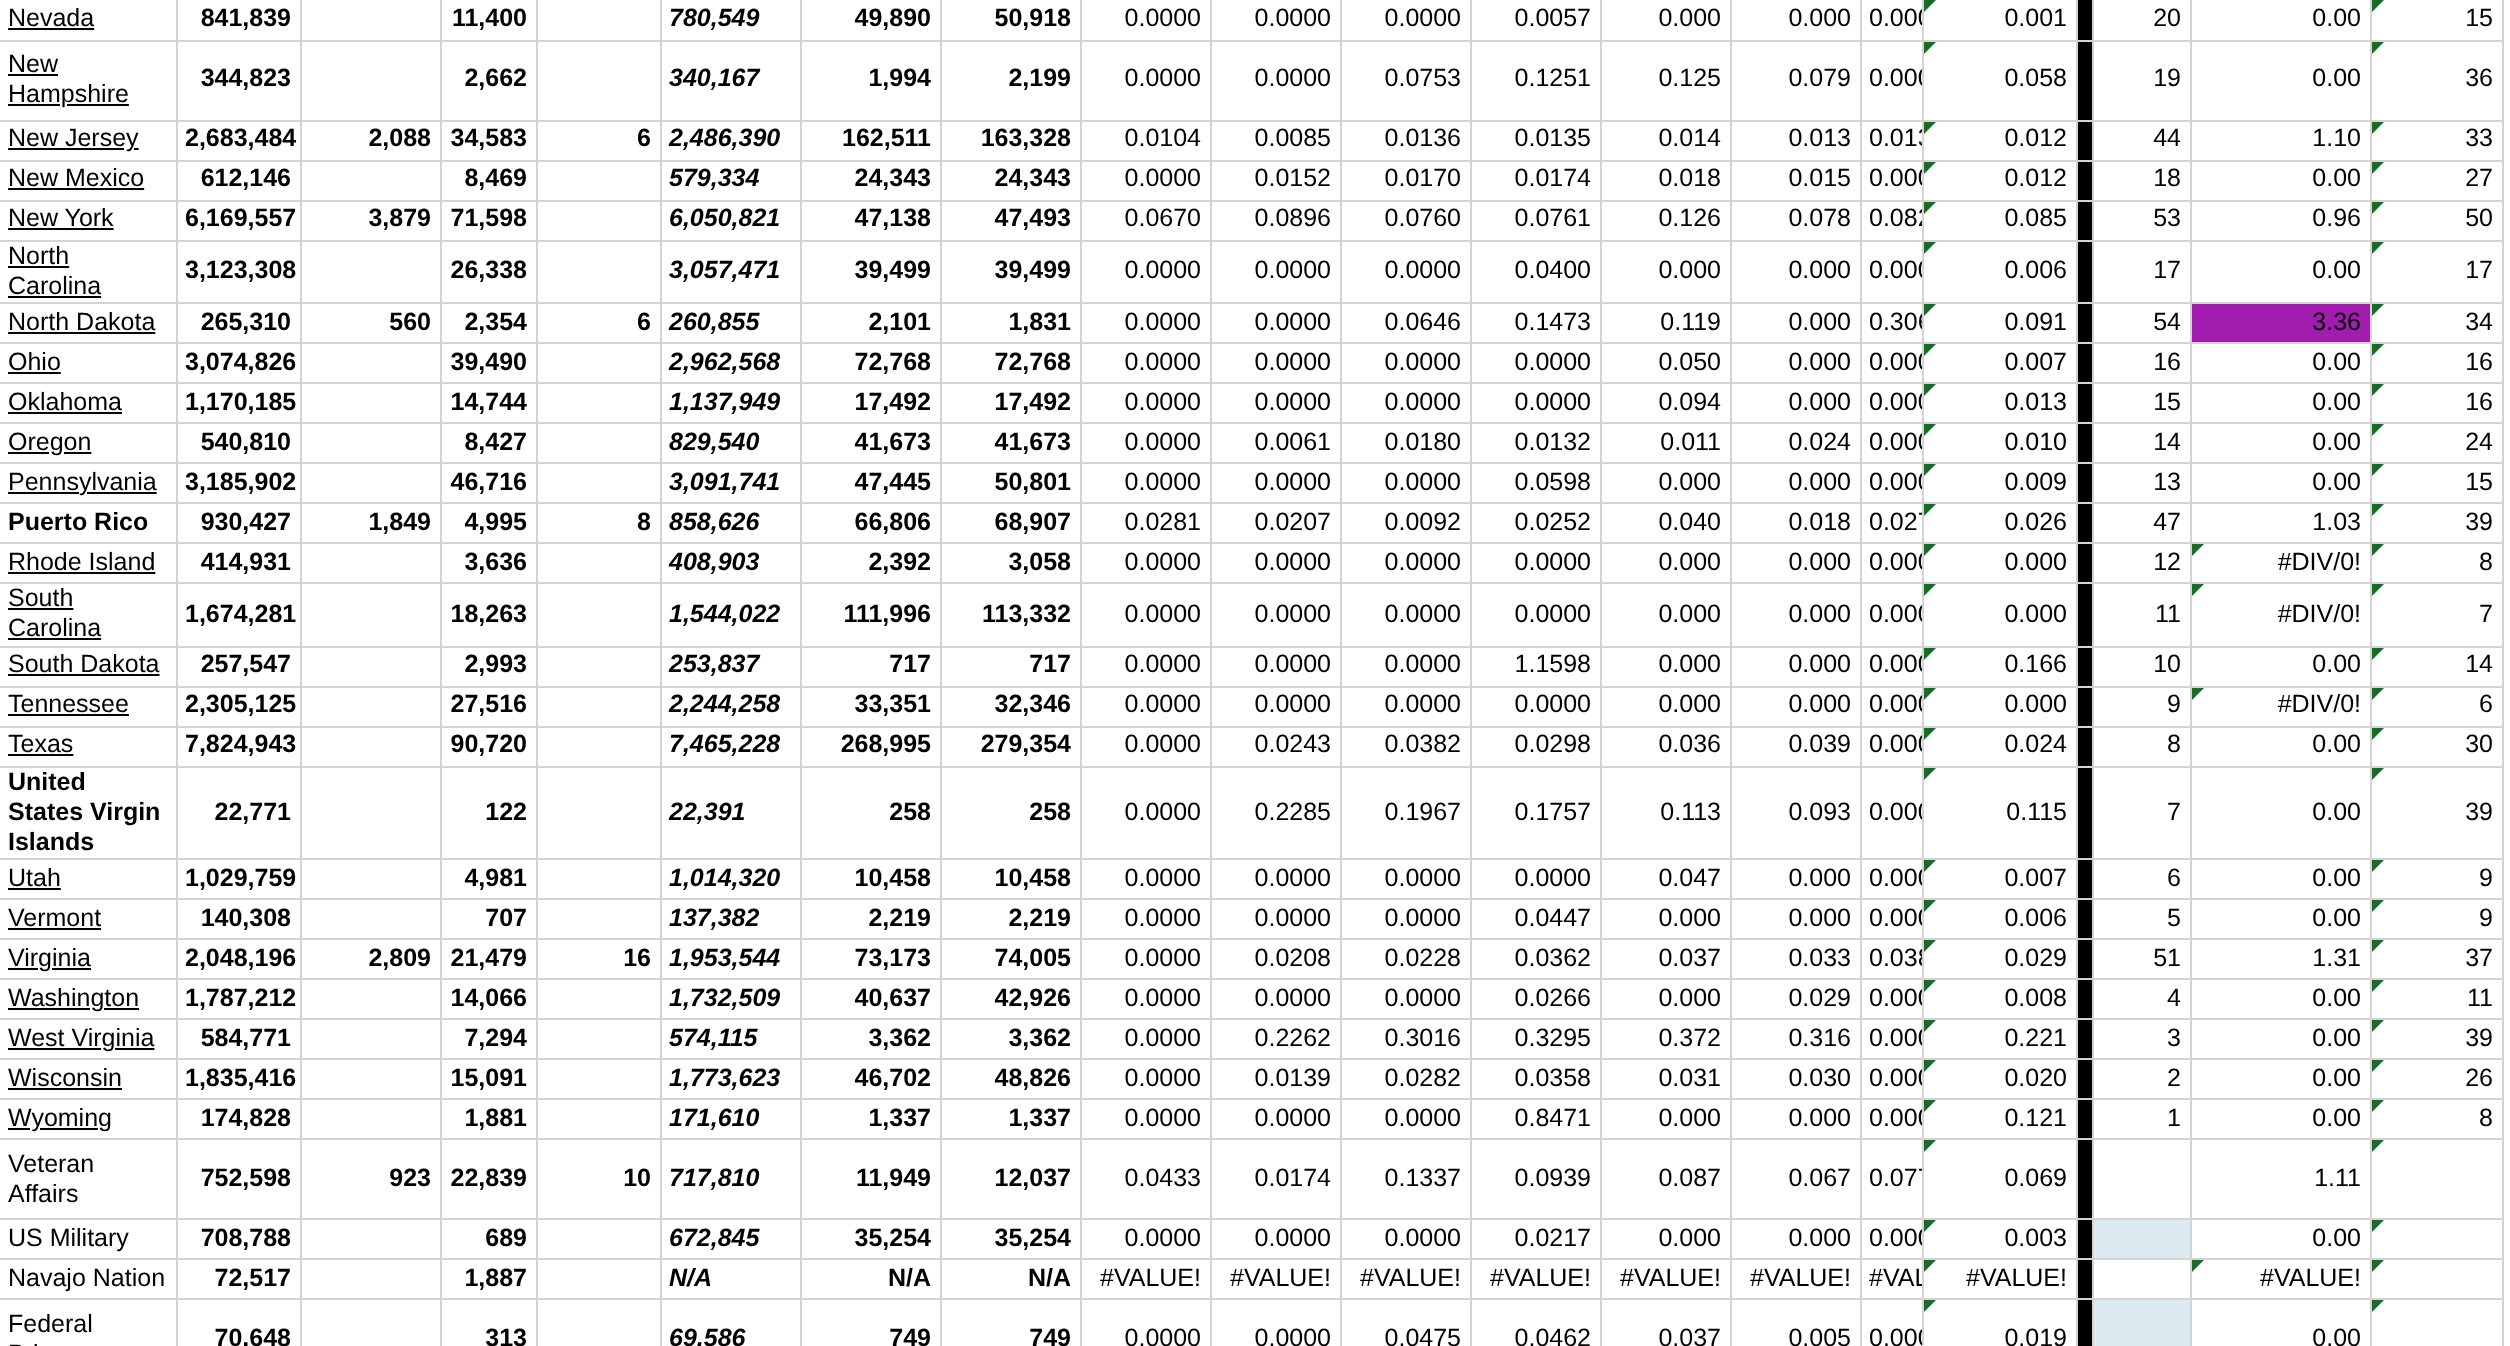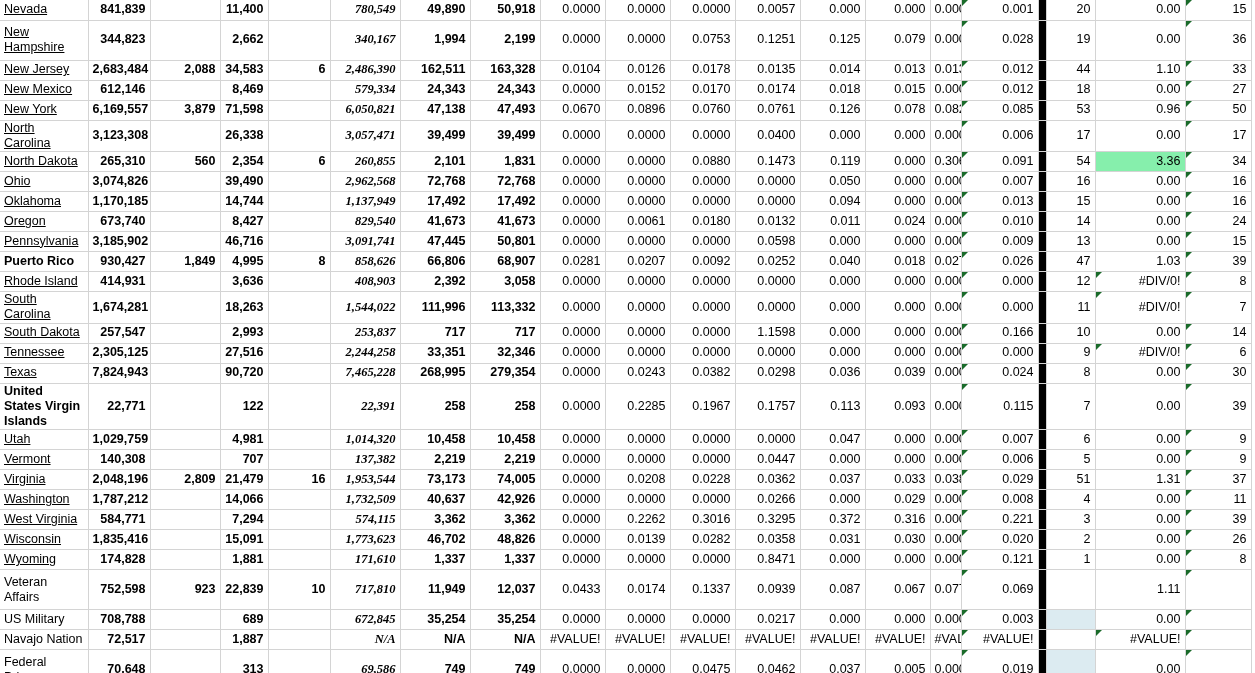--- a/index.html
+++ b/index.html
@@ -73,31 +73,29 @@
   }
   td.name.bold .label {
     font-weight: bold;
     margin-top: 32px;
   }
   td.num {
     text-align: right;
     font-weight: bold;
   }
   td.numi {
-    text-align: right;
     font-weight: bold;
     font-style: italic;
-    font-family: Liberation Serif, serif;
   }
   td.dec {
     text-align: right;
     font-weight: normal;
   }
   td.pink {
-    background: #86efac;
+    background: #a21caf;
   }
   td.lightblue {
     background: #dcebf1;
   }
   td.divider {
     background: #000000;
     border-right: 1px solid #000000;
     border-bottom: 1px solid #000000;
     padding: 0;
   }
@@ -178,38 +176,38 @@
           <td class="numi">340,167</td>
           <td class="num">1,994</td>
           <td class="num">2,199</td>
           <td class="dec">0.0000</td>
           <td class="dec">0.0000</td>
           <td class="dec">0.0753</td>
           <td class="dec">0.1251</td>
           <td class="dec">0.125</td>
           <td class="dec">0.079</td>
           <td class="dec">0.000</td>
-          <td class="dec cmt">0.028</td>
+          <td class="dec cmt">0.058</td>
           <td class="divider"></td>
           <td class="dec">19</td>
           <td class="dec">0.00</td>
           <td class="dec cmt">36</td>
         </tr>
         <tr>
           <td class="name link"><span class="label">New Jersey</span></td>
           <td class="num">2,683,484</td>
           <td class="num">2,088</td>
           <td class="num">34,583</td>
           <td class="num">6</td>
           <td class="numi">2,486,390</td>
           <td class="num">162,511</td>
           <td class="num">163,328</td>
           <td class="dec">0.0104</td>
-          <td class="dec">0.0126</td>
-          <td class="dec">0.0178</td>
+          <td class="dec">0.0085</td>
+          <td class="dec">0.0136</td>
           <td class="dec">0.0135</td>
           <td class="dec">0.014</td>
           <td class="dec">0.013</td>
           <td class="dec">0.013</td>
           <td class="dec cmt">0.012</td>
           <td class="divider"></td>
           <td class="dec">44</td>
           <td class="dec">1.10</td>
           <td class="dec cmt">33</td>
         </tr>
@@ -283,21 +281,21 @@
           <td class="name link"><span class="label">North Dakota</span></td>
           <td class="num">265,310</td>
           <td class="num">560</td>
           <td class="num">2,354</td>
           <td class="num">6</td>
           <td class="numi">260,855</td>
           <td class="num">2,101</td>
           <td class="num">1,831</td>
           <td class="dec">0.0000</td>
           <td class="dec">0.0000</td>
-          <td class="dec">0.0880</td>
+          <td class="dec">0.0646</td>
           <td class="dec">0.1473</td>
           <td class="dec">0.119</td>
           <td class="dec">0.000</td>
           <td class="dec">0.306</td>
           <td class="dec cmt">0.091</td>
           <td class="divider"></td>
           <td class="dec">54</td>
           <td class="dec pink">3.36</td>
           <td class="dec cmt">34</td>
         </tr>
@@ -340,21 +338,21 @@
           <td class="dec">0.000</td>
           <td class="dec">0.000</td>
           <td class="dec cmt">0.013</td>
           <td class="divider"></td>
           <td class="dec">15</td>
           <td class="dec">0.00</td>
           <td class="dec cmt">16</td>
         </tr>
         <tr>
           <td class="name link"><span class="label">Oregon</span></td>
-          <td class="num">673,740</td>
+          <td class="num">540,810</td>
           <td class="num"></td>
           <td class="num">8,427</td>
           <td class="num"></td>
           <td class="numi">829,540</td>
           <td class="num">41,673</td>
           <td class="num">41,673</td>
           <td class="dec">0.0000</td>
           <td class="dec">0.0061</td>
           <td class="dec">0.0180</td>
           <td class="dec">0.0132</td>

